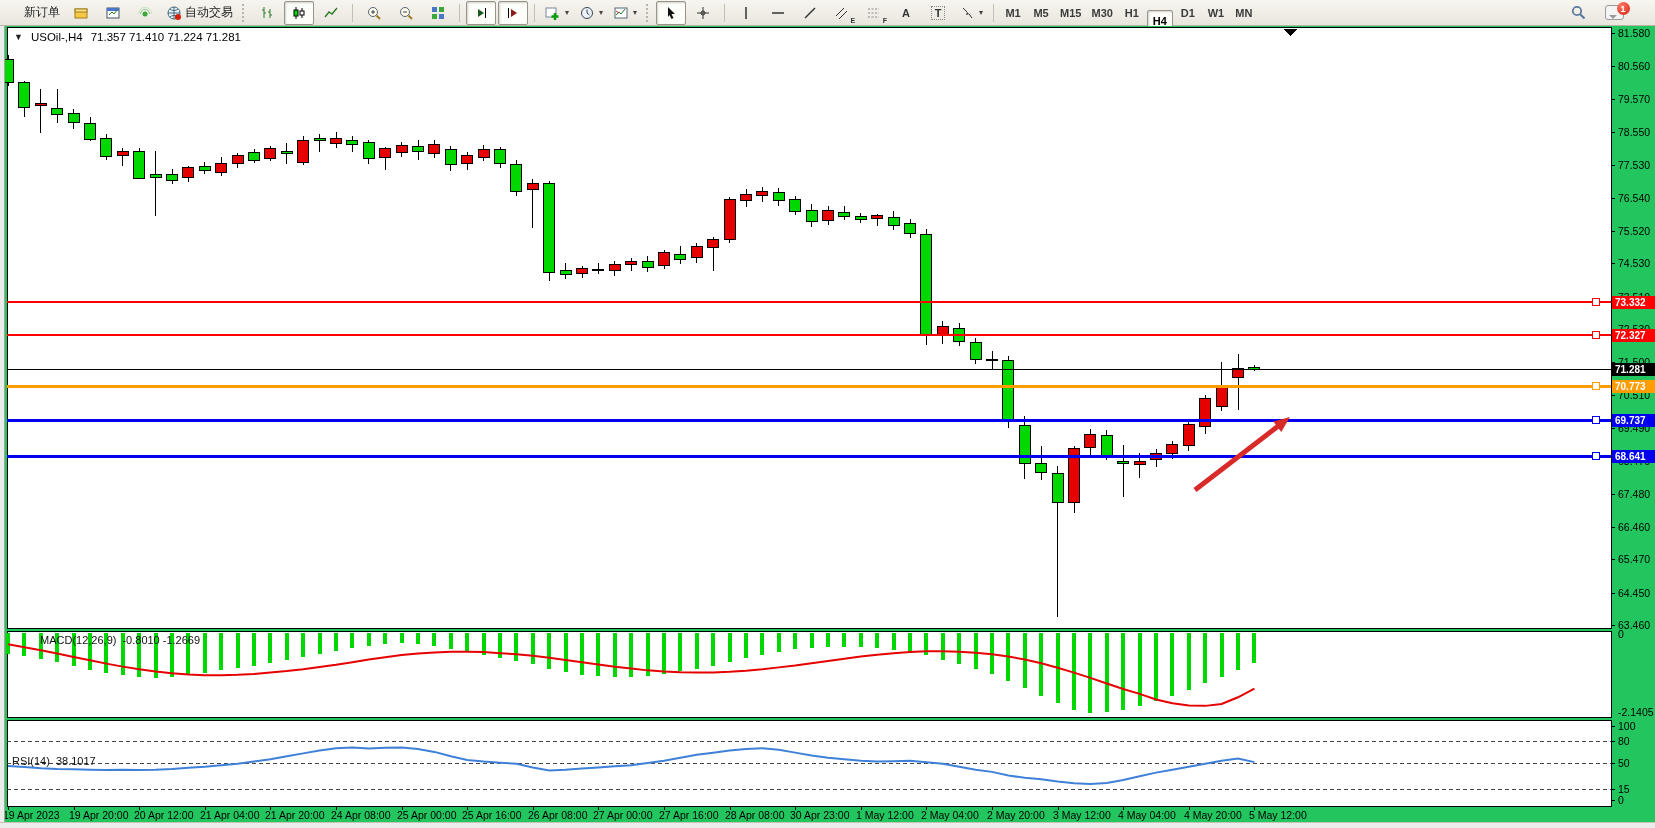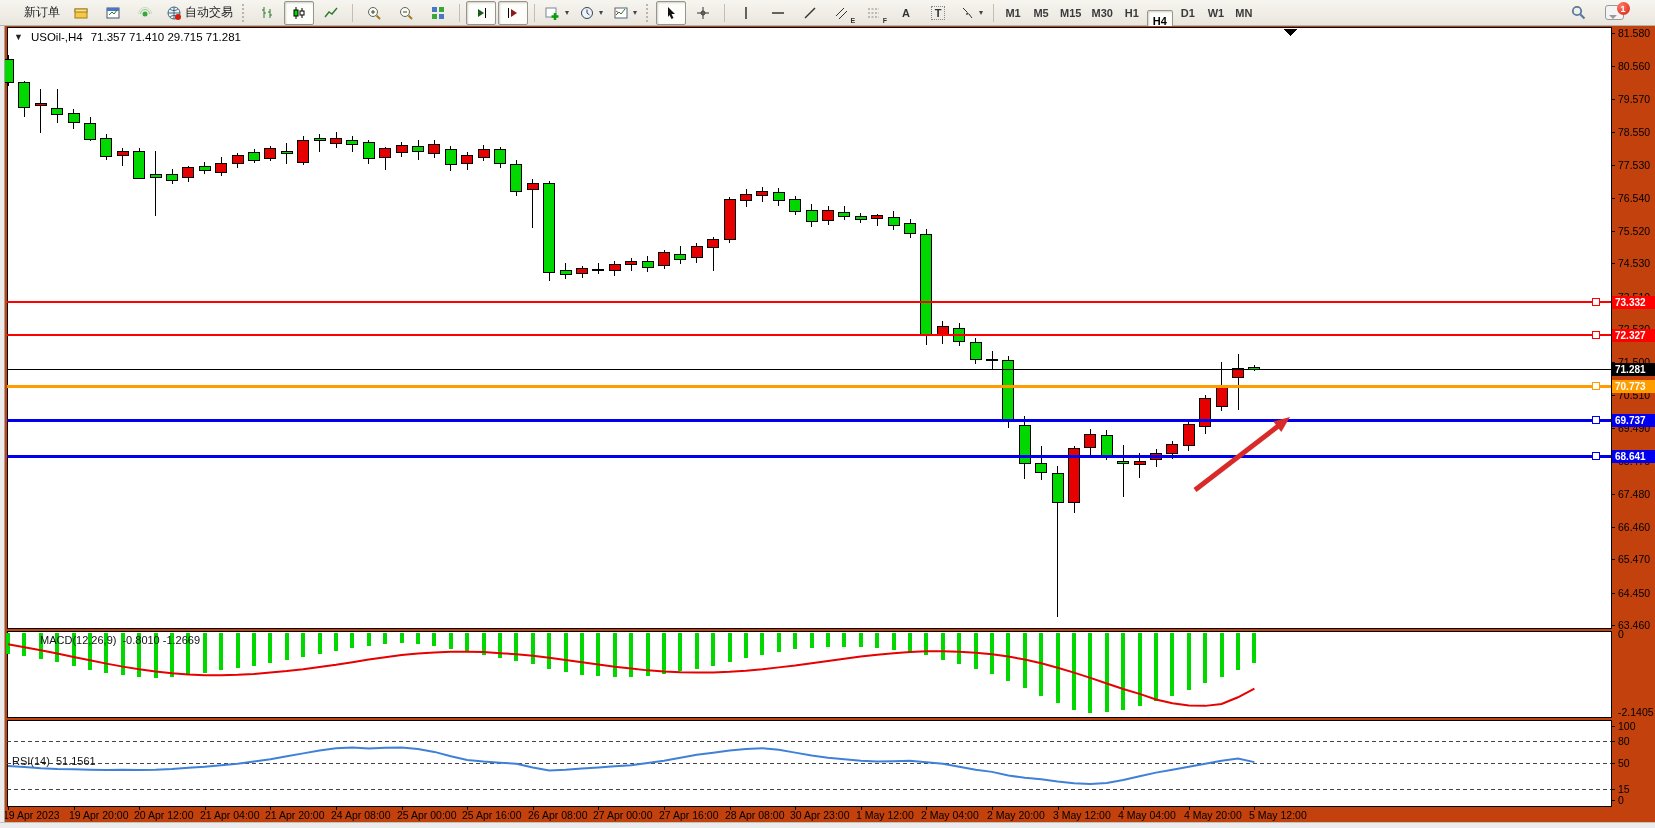--- a/index.html
+++ b/index.html
@@ -19,21 +19,21 @@
   .tf.pressed{color:#000;margin-top:16px;}
   .letter{font-weight:bold;font-size:11px;color:#333;}
   .sub{position:absolute;right:1px;bottom:0;font-size:7px;font-weight:bold;color:#333;}
   .tbar-right{margin-left:auto;display:flex;align-items:center;gap:6px;padding-right:6px;}
   .bubble{position:relative;width:17px;height:13px;background:#f4f4f4;border:1px solid #999;border-radius:3px;}
   .bubble:after{content:"";position:absolute;left:3px;bottom:-4px;border:4px solid transparent;border-top-color:#999;}
   .badge{position:absolute;right:-7px;top:-4px;width:13px;height:13px;border-radius:50%;
     background:radial-gradient(circle at 35% 30%,#ff7a6a,#d51f0a);color:#fff;font-size:9px;font-weight:bold;
     display:flex;align-items:center;justify-content:center;}
   
-  .chart-wrap{position:absolute;left:0;top:26px;width:1655px;height:802px;background:#c2410c;}
+  .chart-wrap{position:absolute;left:0;top:26px;width:1655px;height:802px;background:#22c55e;}
   svg text{font-family:"Liberation Sans",sans-serif;}
   .ax{font-size:10.5px;fill:#000;}
   .bdg{font-size:10px;font-weight:bold;fill:#fff;}
   .left-frame{position:absolute;left:0;top:26px;width:5px;height:802px;background:#ececec;border-right:1px solid #a8a49a;box-sizing:border-box;}
   .bottom-frame{position:absolute;left:0;top:822px;width:1655px;height:6px;background:#ececec;border-top:1px solid #c6c2b6;box-sizing:border-box;}
   .chart-header{position:absolute;left:14px;top:31px;font-size:11.5px;color:#000;display:flex;gap:8px;align-items:center;}
   .chart-header .exp{font-size:9px;color:#222;}
   .ind-label{position:absolute;left:12px;font-size:11px;color:#111;display:flex;gap:6px;}
 </style>
 </head>
@@ -618,23 +618,23 @@
       </g>
     </svg>
 </div>
 
 <div class="left-frame"></div>
 <div class="bottom-frame"></div>
 
 <div class="chart-header">
   <span class="exp">▼</span>
   <span>USOil-,H4</span>
-  <span>71.357 71.410 29.715 71.281</span>
+  <span>71.357 71.410 71.224 71.281</span>
 </div>
 
 <div class="ind-label" style="top:634px;padding-left:28px;">
   <span>MACD(12,26,9)</span>
   <span>-0.8010 -1.2669</span>
 </div>
 <div class="ind-label" style="top:755px;">
   <span>RSI(14)</span>
-  <span>51.1561</span>
+  <span>38.1017</span>
 </div>
 
 </body></html>

